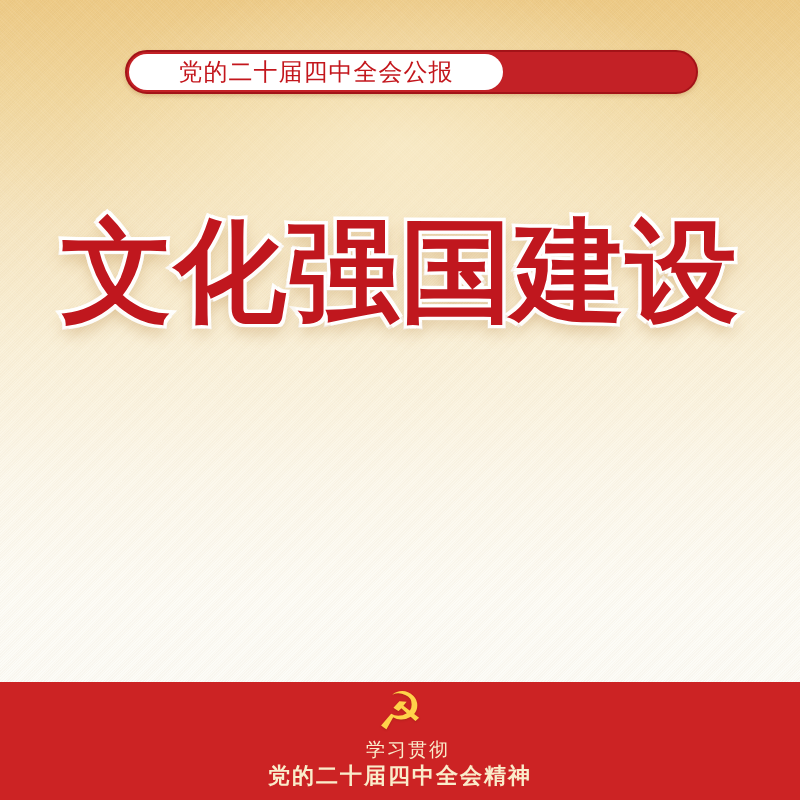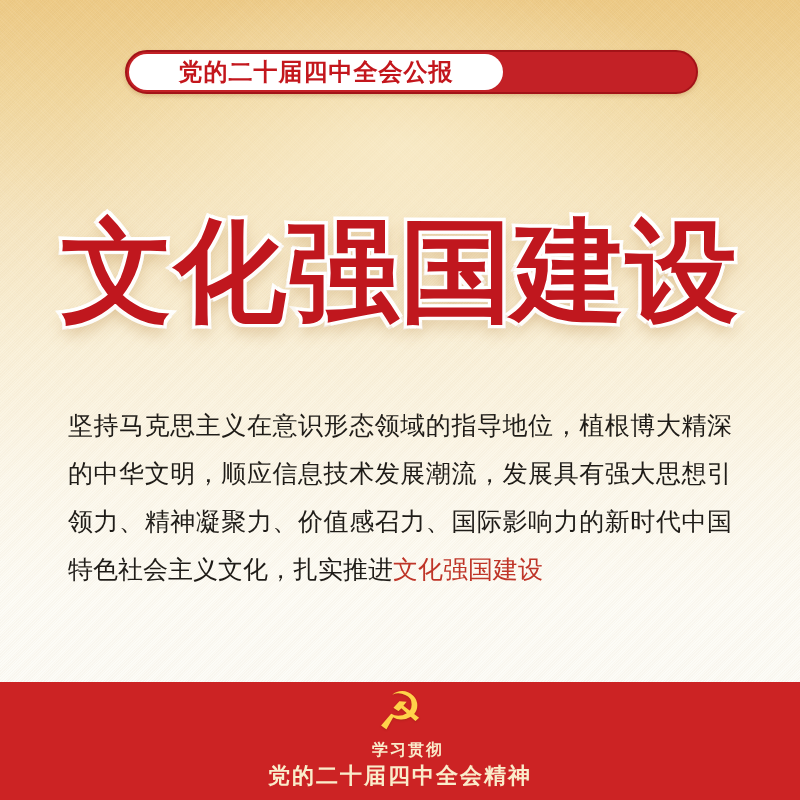--- a/index.html
+++ b/index.html
@@ -18,21 +18,21 @@
   
   .banner{
     position:absolute;left:125px;top:50px;width:573px;height:44px;
     background:#c32126;border:2px solid #a31318;border-radius:22px;
     box-sizing:border-box;box-shadow:0 2px 4px rgba(150,80,20,.25);
   }
   .banner-pill{
     position:absolute;left:2px;top:2px;bottom:2px;width:374px;
     background:#ffffff;border-radius:18px;
     display:flex;align-items:center;justify-content:center;
-    font-size:24px;font-weight:700;color:#c3161c;letter-spacing:1px;
+    font-size:24px;font-weight:400;color:#c3161c;letter-spacing:1px;
   }
   .banner-keyword{
     position:absolute;left:378px;right:0;top:0;bottom:0;
     display:flex;align-items:center;justify-content:center;
     font-size:24px;font-weight:700;color:#ffffff;letter-spacing:2px;
   }
 
   
   .big-title{
     position:absolute;left:0;right:0;top:212px;
@@ -69,40 +69,34 @@
     background:#cc2324;
     display:flex;flex-direction:column;align-items:center;
     color:#faeccb;
   }
   .emblem{
     margin-top:2px;
     font-family:"DejaVu Sans",sans-serif;
     font-size:52px;line-height:54px;color:#ffd24a;
     text-shadow:0 1px 2px rgba(120,30,10,.35);
   }
-  .footer-line1{font-size:16px;font-weight:700;line-height:22px;letter-spacing:2px;margin-top:1px;margin-left:16px;}
+  .footer-line1{font-size:19px;font-weight:400;line-height:22px;letter-spacing:2px;margin-top:1px;margin-left:16px;}
   .footer-line2{font-size:22px;font-weight:700;line-height:26px;letter-spacing:2px;margin-top:2px;}
 </style>
 </head>
 <body>
 
 <div id="poster">
 
   <div class="banner">
     <div class="banner-pill">党的二十届四中全会公报</div>
   </div>
 
   <div class="big-title">文化强国建设</div>
 
-  <div class="body-text">
-    <div class="body-line">坚持马克思主义在意识形态领域的指导地位，植根博大精深</div>
-    <div class="body-line">的中华文明，顺应信息技术发展潮流，发展具有强大思想引</div>
-    <div class="body-line">领力、精神凝聚力、价值感召力、国际影响力的新时代中国</div>
-    <div class="body-line last"><span>特色社会主义文化，扎实推进</span><span class="hl">文化强国建设</span></div>
-  </div>
 
   <div class="footer">
     <div class="emblem">☭</div>
     <div class="footer-line1">学习贯彻</div>
     <div class="footer-line2">党的二十届四中全会精神</div>
   </div>
 
 </div>
 
 </body></html>

